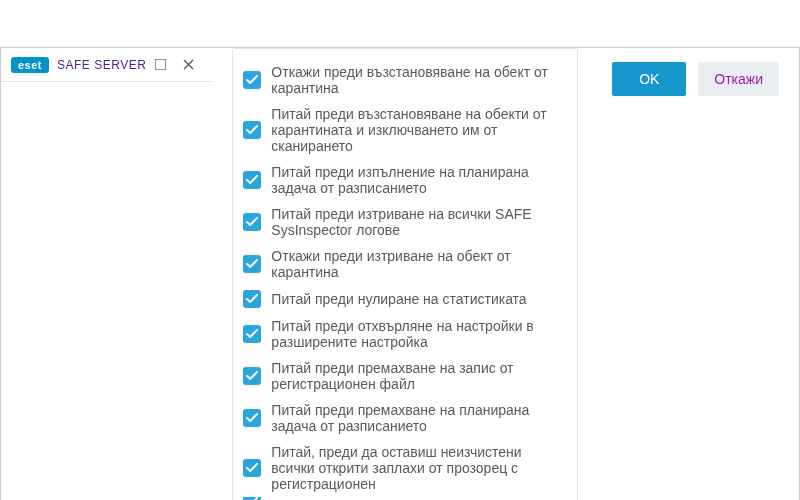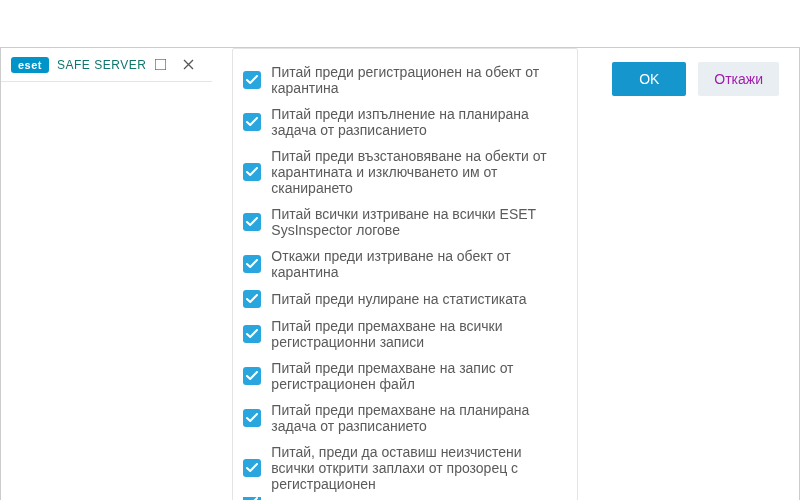--- a/index.html
+++ b/index.html
@@ -1,21 +1,21 @@
 <!DOCTYPE html>
 <html><head>
 <meta charset="utf-8">
 <style>
   * { box-sizing: border-box; margin: 0; padding: 0; }
   html, body { width: 800px; height: 500px; font-family: "Segoe UI", Arial, sans-serif; background: #fff; color: #444; }
   .window { width: 800px; height: 500px; border: 1px solid #ccc; display: flex; flex-direction: row; background: #fff; margin-top: 47px; }
 
   .titlebar { height: 34px; display: flex; align-items: center; padding: 0 10px; border-bottom: 1px solid #e5e5e5; }
   .brand-badge { background: #0094c8; color: #fff; font-weight: 700; font-size: 11px; padding: 2px 7px; border-radius: 3px; letter-spacing: 0.5px; }
-  .brand-text { color: #0f766e; font-size: 12px; letter-spacing: 0.5px; margin-left: 8px; }
+  .brand-text { color: #4c1d95; font-size: 12px; letter-spacing: 0.5px; margin-left: 8px; }
   .titlebar-spacer { flex: 1; }
   .win-btn { width: 28px; height: 24px; display: flex; align-items: center; justify-content: center; color: #555; cursor: pointer; }
   .win-btn svg { width: 11px; height: 11px; }
 
   .header { padding: 14px 20px 10px 20px; display: flex; align-items: center; }
   .header h1 { font-size: 20px; font-weight: 400; color: #3a3a3a; flex: 1; }
   .help { color: #9a9a9a; font-size: 16px; cursor: pointer; padding: 2px 6px; }
 
   .body { flex: 1; padding: 0 14px 0 20px; overflow: hidden; display: flex; }
   .scroll { flex: 1; overflow-y: auto; border: 1px solid #e4e4e4; border-radius: 2px; padding: 10px 10px 10px 6px; }
@@ -59,45 +59,45 @@
 
 
   <div class="body">
     <div class="scroll" id="scroll">
         <div class="item">
           <div class="cb">
             <svg viewBox="0 0 12 10">
               <path d="M1 5 L4.2 8 L11 1" stroke="#fff" stroke-width="2" fill="none" stroke-linecap="round" stroke-linejoin="round"></path>
             </svg>
           </div>
-          <span class="item-label">Питай преди регистрационен на обект от карантина</span>
+          <span class="item-label">Откажи преди възстановяване на обект от карантина</span>
+        </div>
+        <div class="item">
+          <div class="cb">
+            <svg viewBox="0 0 12 10">
+              <path d="M1 5 L4.2 8 L11 1" stroke="#fff" stroke-width="2" fill="none" stroke-linecap="round" stroke-linejoin="round"></path>
+            </svg>
+          </div>
+          <span class="item-label">Питай преди възстановяване на обекти от карантината и изключването им от сканирането</span>
         </div>
         <div class="item">
           <div class="cb">
             <svg viewBox="0 0 12 10">
               <path d="M1 5 L4.2 8 L11 1" stroke="#fff" stroke-width="2" fill="none" stroke-linecap="round" stroke-linejoin="round"></path>
             </svg>
           </div>
           <span class="item-label">Питай преди изпълнение на планирана задача от разписанието</span>
         </div>
         <div class="item">
           <div class="cb">
             <svg viewBox="0 0 12 10">
               <path d="M1 5 L4.2 8 L11 1" stroke="#fff" stroke-width="2" fill="none" stroke-linecap="round" stroke-linejoin="round"></path>
             </svg>
           </div>
-          <span class="item-label">Питай преди възстановяване на обекти от карантината и изключването им от сканирането</span>
-        </div>
-        <div class="item">
-          <div class="cb">
-            <svg viewBox="0 0 12 10">
-              <path d="M1 5 L4.2 8 L11 1" stroke="#fff" stroke-width="2" fill="none" stroke-linecap="round" stroke-linejoin="round"></path>
-            </svg>
-          </div>
-          <span class="item-label">Питай всички изтриване на всички ESET SysInspector логове</span>
+          <span class="item-label">Питай преди изтриване на всички SAFE SysInspector логове</span>
         </div>
         <div class="item">
           <div class="cb">
             <svg viewBox="0 0 12 10">
               <path d="M1 5 L4.2 8 L11 1" stroke="#fff" stroke-width="2" fill="none" stroke-linecap="round" stroke-linejoin="round"></path>
             </svg>
           </div>
           <span class="item-label">Откажи преди изтриване на обект от карантина</span>
         </div>
         <div class="item">
@@ -107,21 +107,21 @@
             </svg>
           </div>
           <span class="item-label">Питай преди нулиране на статистиката</span>
         </div>
         <div class="item">
           <div class="cb">
             <svg viewBox="0 0 12 10">
               <path d="M1 5 L4.2 8 L11 1" stroke="#fff" stroke-width="2" fill="none" stroke-linecap="round" stroke-linejoin="round"></path>
             </svg>
           </div>
-          <span class="item-label">Питай преди премахване на всички регистрационни записи</span>
+          <span class="item-label">Питай преди отхвърляне на настройки в разширените настройка</span>
         </div>
         <div class="item">
           <div class="cb">
             <svg viewBox="0 0 12 10">
               <path d="M1 5 L4.2 8 L11 1" stroke="#fff" stroke-width="2" fill="none" stroke-linecap="round" stroke-linejoin="round"></path>
             </svg>
           </div>
           <span class="item-label">Питай преди премахване на запис от регистрационен файл</span>
         </div>
         <div class="item">

